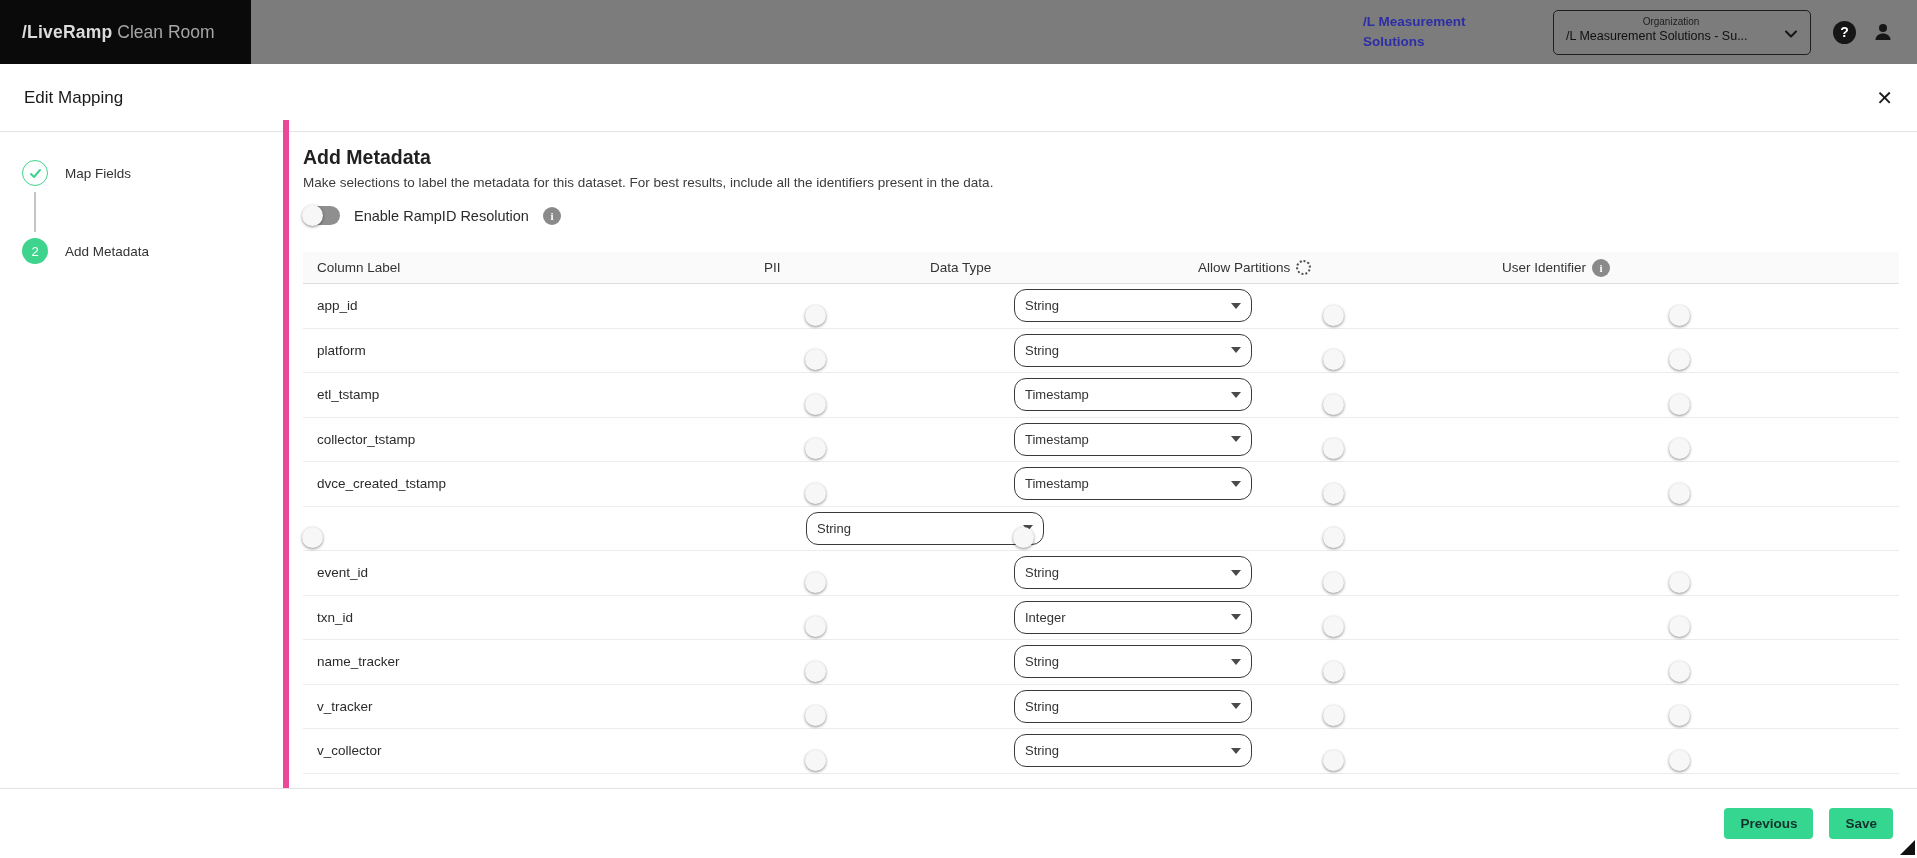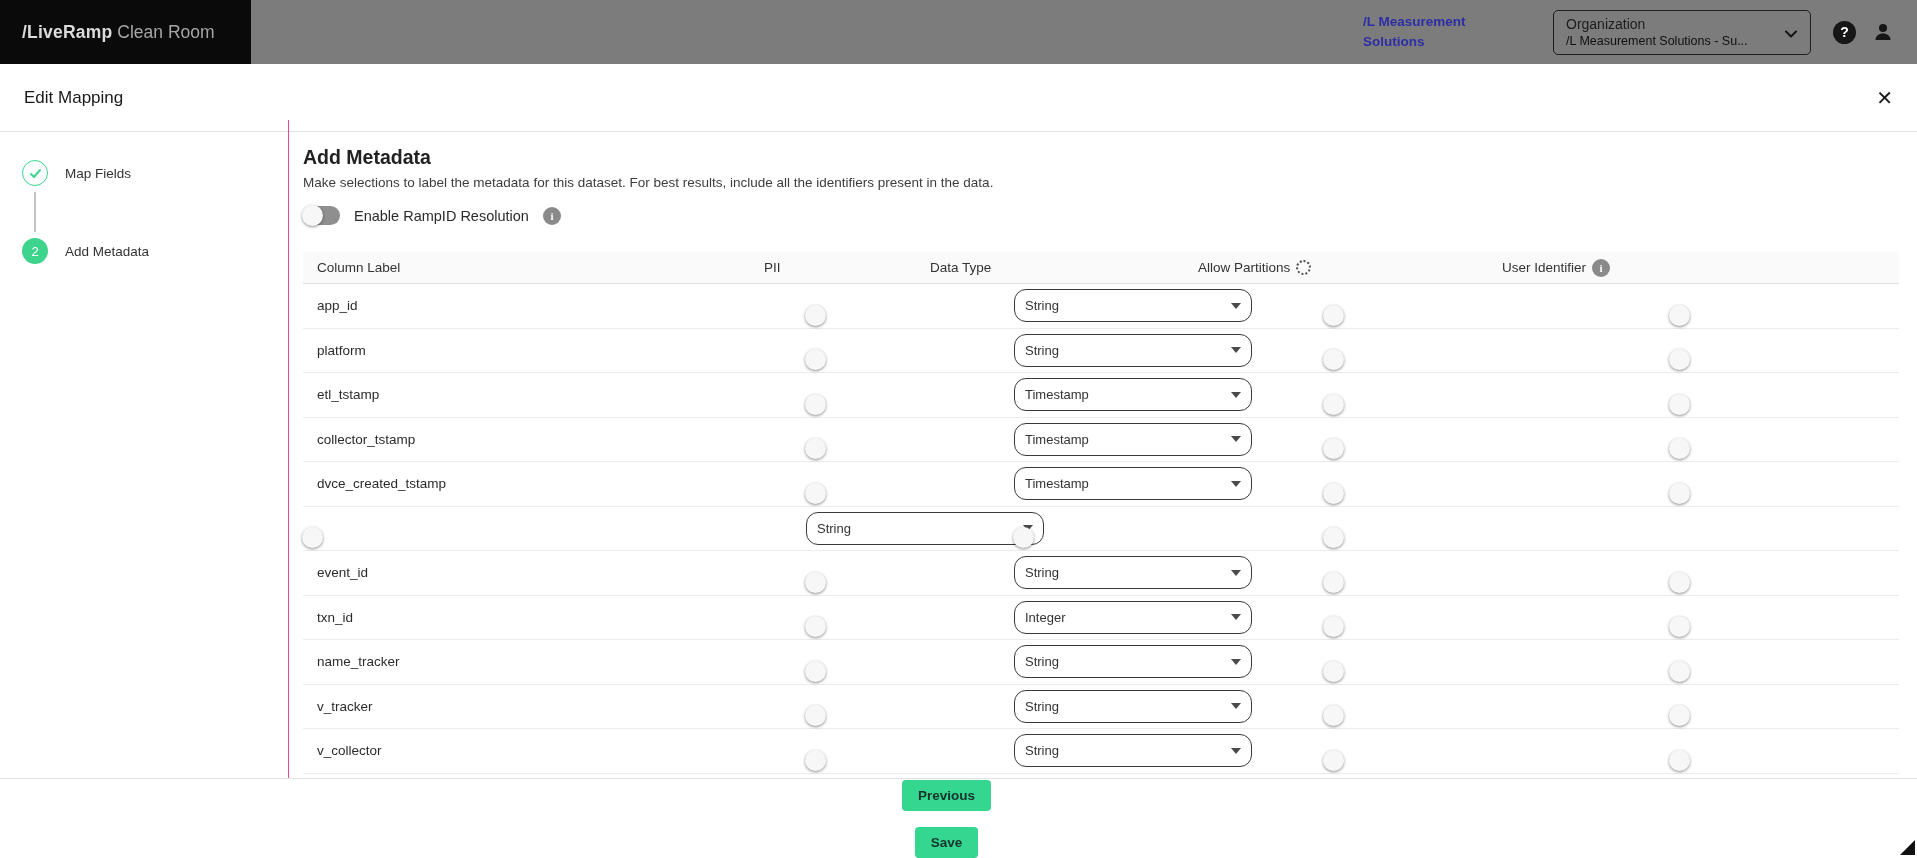--- a/index.html
+++ b/index.html
@@ -7,34 +7,34 @@
   body { font-family:"Liberation Sans", sans-serif; }
   .app { position:relative; width:1917px; height:858px; background:#ffffff; overflow:hidden; }
 
   
   .navbar { position:absolute; top:0; left:0; right:0; height:64px; background:#7c7c7c; display:flex; align-items:center; }
   .brand { width:251px; height:64px; background:#0a0a0a; display:flex; align-items:center; padding-left:22px; white-space:nowrap; }
   .brand-bold { color:#dcdcdc; font-weight:700; font-size:17.5px; letter-spacing:.2px; }
   .brand-reg { color:#a6a6a6; font-weight:400; font-size:17.5px; margin-left:5px; }
   .account-name { margin-left:auto; width:148px; color:#2d2da6; font-weight:700; font-size:13.5px; line-height:1.45; margin-right:42px; }
   .org-box { position:relative; width:258px; height:45px; border:1px solid #1f1f1f; border-radius:5px; padding:5px 34px 5px 12px; }
-  .org-label { font-size:14px; color:#1c1c1c; }
+  .org-label { font-size:10px; color:#1c1c1c;text-align:center; }
   .org-value { font-size:12.5px; font-weight:400; color:#101010; margin-top:2px; white-space:nowrap; overflow:hidden; }
   .org-chevron { position:absolute; right:10px; top:14px; }
   .nav-help { width:23px; height:23px; border-radius:50%; background:#161616; color:#fff; font-weight:700; font-size:14px; display:flex; align-items:center; justify-content:center; margin-left:22px; cursor:pointer; }
   .nav-user { margin-left:15px; margin-right:22px; cursor:pointer; display:flex; }
 
   
   .modal-header { position:absolute; top:64px; left:0; right:0; height:68px; background:#fff; display:flex; align-items:center; padding:0 24px; border-bottom:1px solid #e3e3e3; }
   .modal-title { font-size:17px; font-weight:500; color:#1a1a1a; }
   .close-btn { margin-left:auto; font-size:20px; color:#1a1a1a; cursor:pointer; line-height:1; }
 
   
   .body-wrap { position:absolute; top:120px; left:0; right:0; bottom:66px; display:flex; }
-  .stepper { width:289px; border-right:1px solid #ec4899; padding-top:40px; flex-shrink:0; }
+  .stepper { width:289px; border-right:6px solid #ec4899; padding-top:40px; flex-shrink:0; }
   .step { display:flex; align-items:center; gap:17px; padding-left:22px; cursor:pointer; }
   .step-circle { width:26px; height:26px; border-radius:50%; flex-shrink:0; display:flex; align-items:center; justify-content:center; }
   .step-circle.done { border:1.5px solid #3ed48e; background:#fff; }
   .step-circle.active { background:#3ed48e; color:#fff; font-size:13px; font-weight:500; }
   .step-label { font-size:13.5px; color:#333; }
   .step-connector { width:1.5px; height:40px; background:#c4c4c4; margin:6px 0 6px 34px; }
 
   .main { flex:1; padding-left:14px; overflow:hidden; }
   .page-heading { margin-top:26px; font-size:19.5px; font-weight:700; color:#212121; }
   .page-desc { margin-top:6px; font-size:13.5px; color:#3c3c3c; }
@@ -54,21 +54,21 @@
   .th { font-size:13.5px; font-weight:500; color:#333; display:flex; align-items:center; gap:6px; }
   .th:first-child { padding-left:14px; }
   .spinner-icon { width:15px; height:15px; border:2px dotted #4a4a4a; border-radius:50%; flex-shrink:0; }
   .trow { display:grid; grid-template-columns:461px 166px 268px 304px 1fr; align-items:center; height:44.5px; border-bottom:1px solid #ececec;gap:42px; }
   .row-label { font-size:13.5px; font-weight:500; color:#2b2b2b; padding-left:14px; }
   .select { width:238px; height:33px; border:1px solid #3a3a3a; border-radius:12px; background:#fff; display:flex; align-items:center; justify-content:space-between; padding:0 10px; cursor:pointer; }
   .select-value { font-size:13px; color:#333; }
   .caret { width:0; height:0; border-left:5px solid transparent; border-right:5px solid transparent; border-top:6px solid #4a4a4a; }
 
   
-  .footer { position:absolute; left:0; right:0; bottom:0; height:80px; background:#fff; border-top:1px solid #e3e3e3; display:flex; align-items:center; justify-content:flex-end; gap:16px; padding-right:24px;flex-direction:column; }
+  .footer { position:absolute; left:0; right:0; bottom:0; height:70px; background:#fff; border-top:1px solid #e3e3e3; display:flex; align-items:center; justify-content:flex-end; gap:16px; padding-right:24px; }
   .btn { background:#35d690; border:none; border-radius:4px; padding:8px 16px; font-size:13.5px; font-weight:700; color:#14332b; cursor:pointer; font-family:"Liberation Sans", sans-serif; }
 
   .cursor-artifact { position:absolute; right:2px; bottom:3px; width:0; height:0; border-bottom:15px solid #111; border-left:15px solid transparent; }
 </style>
 </head>
 <body>
 
 <div class="app">
 
   <div class="navbar">

